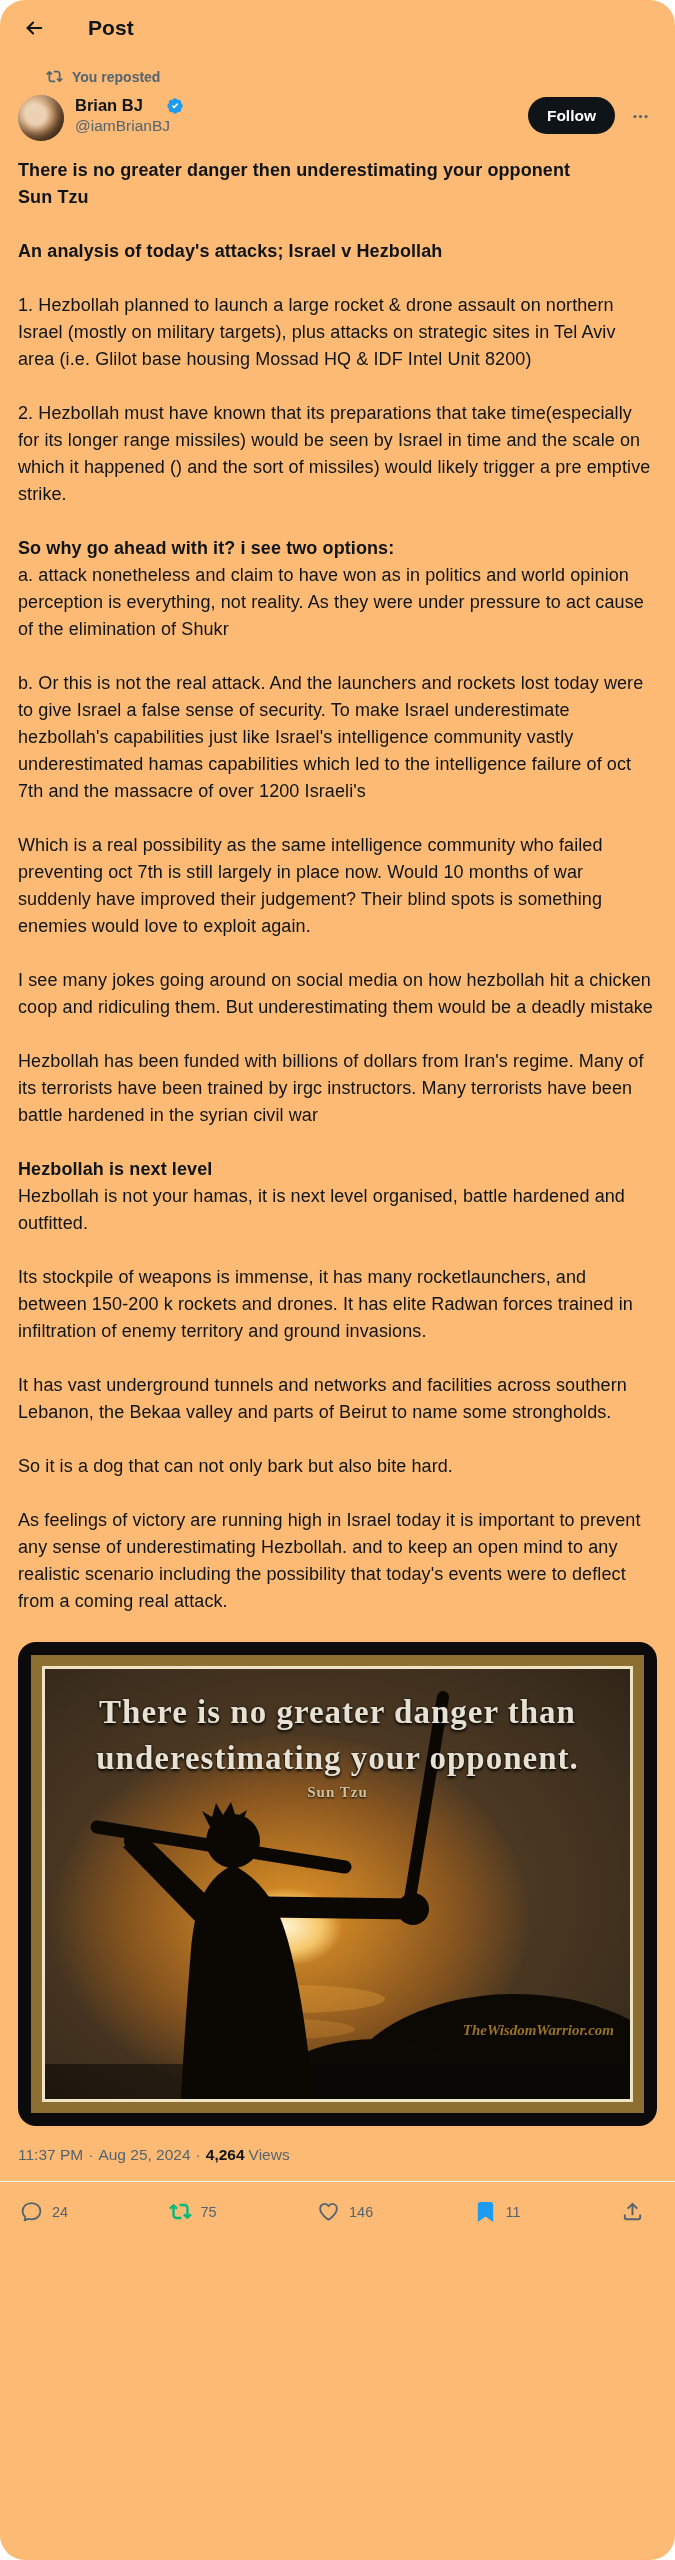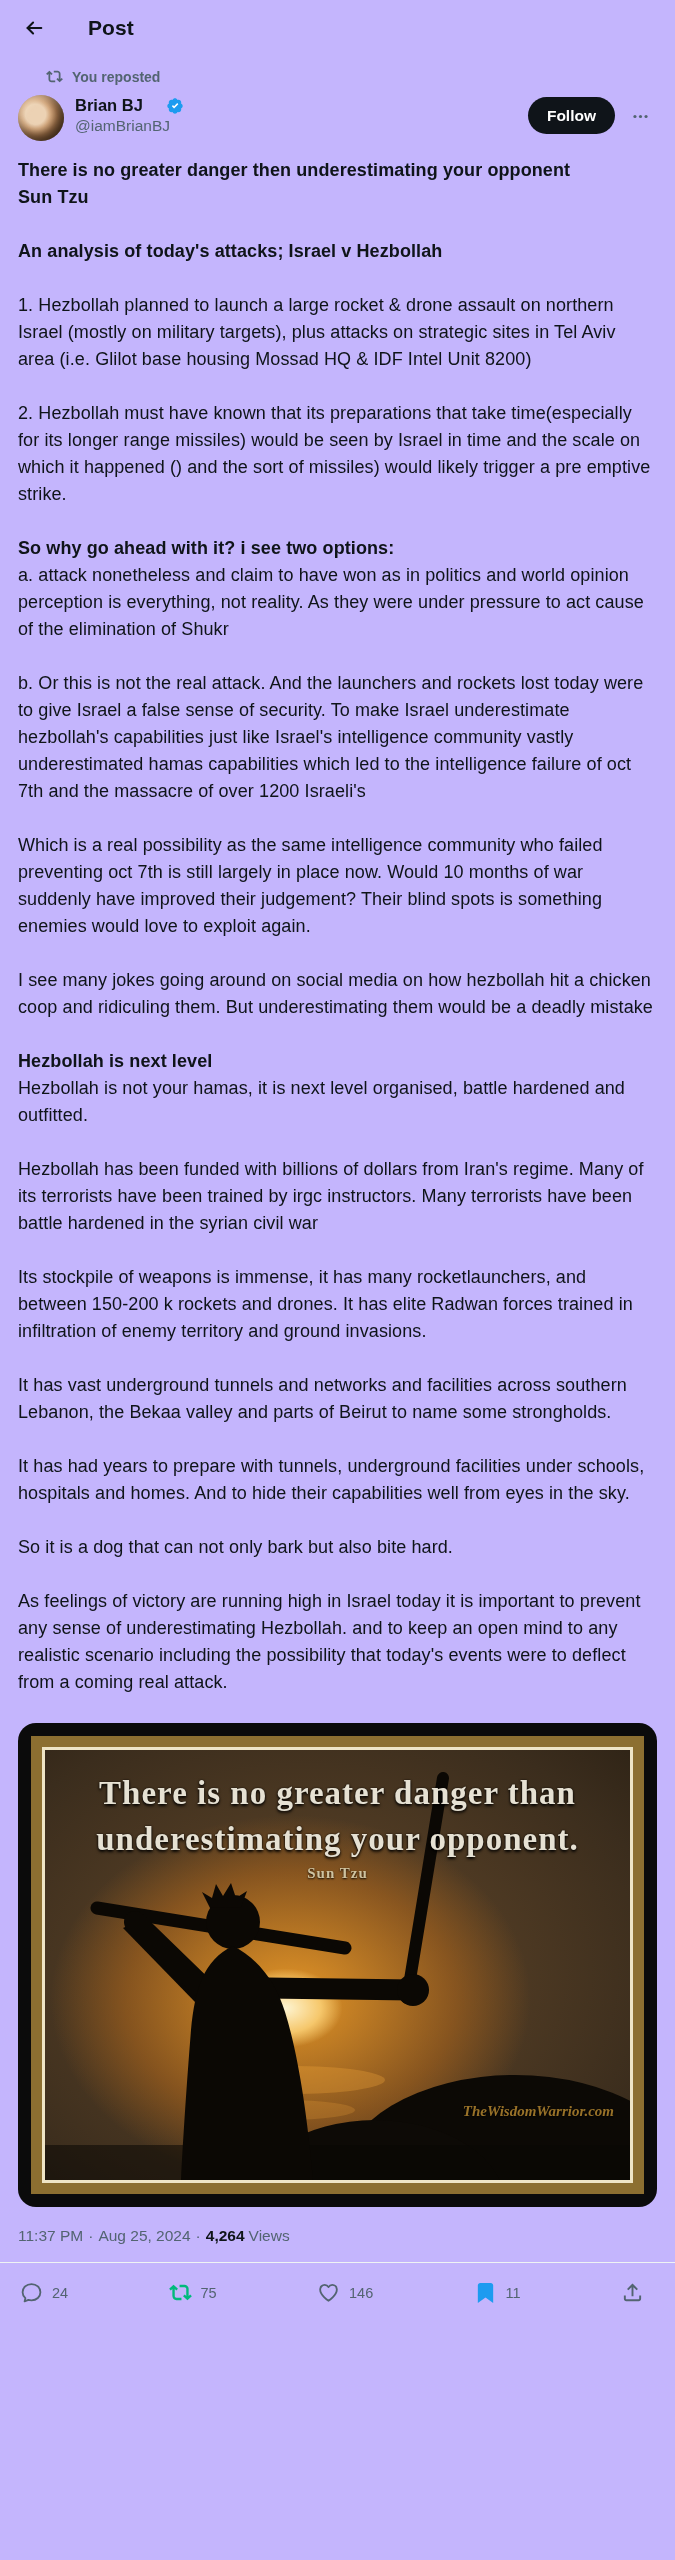--- a/index.html
+++ b/index.html
@@ -1,19 +1,19 @@
 <!DOCTYPE html>
 <html><head>
 <meta charset="utf-8">
 <style>
   * { margin:0; padding:0; box-sizing:border-box; }
   html,body { background:#fff; }
   .page {
-    width:675px; height:2560px; margin:0 auto; background:#c4b5fd;
-    font-family:"Liberation Sans", sans-serif; color:#0f1419; overflow:hidden; position:relative;
+    width:675px; height:2560px; margin:0 auto; background:#fdba74;
+    font-family:"Liberation Sans", sans-serif; color:#0f1419; overflow:hidden; position:relative;border-radius:25px;
   }
   
   .topbar { display:flex; align-items:center; height:56px; padding:0 16px; gap:36px; }
   .back-btn { width:36px; height:36px; display:flex; align-items:center; justify-content:center;
     border-radius:50%; cursor:pointer; }
   .back-btn svg { width:22px; height:22px; }
   .topbar-title { font-size:21px; font-weight:bold; letter-spacing:.1px; }
 
   
   .repost-row { display:flex; align-items:center; gap:9px; padding:12px 18px 2px 46px; color:#536471; }
@@ -131,25 +131,24 @@
 
   <div class="post-text">
       <p><span class="bold">There is no greater danger then underestimating your opponent</span><br><span class="bold">Sun Tzu</span></p>
       <p><span class="bold">An analysis of today's attacks; Israel v Hezbollah</span></p>
       <p><span>1. Hezbollah planned to launch a large rocket &amp; drone assault on northern Israel (mostly on military targets), plus attacks on strategic sites in Tel Aviv area (i.e. Glilot base housing Mossad HQ &amp; IDF Intel Unit 8200)</span></p>
       <p><span>2. Hezbollah must have known that its preparations that take time(especially for its longer range missiles) would be seen by Israel  in time and the scale on which it happened () and the sort of missiles) would likely trigger a pre emptive strike.</span></p>
       <p><span class="bold">So why go ahead with it? i see two options:</span><br><span>a.  attack nonetheless and claim to have won as in politics and world opinion perception is everything, not reality. As they were under pressure to act cause of the elimination of Shukr</span></p>
       <p><span>b. Or this is not the real attack. And the launchers and rockets lost today were to give Israel a false sense of security. To make Israel underestimate hezbollah's capabilities just like Israel's intelligence community vastly underestimated hamas capabilities which led to the  intelligence failure of oct 7th and the massacre of over 1200 Israeli's</span></p>
       <p><span>Which is a real possibility as the same intelligence community who failed preventing oct 7th  is still largely in place now. Would 10 months of war suddenly have improved their judgement? Their blind spots is something enemies would love to exploit again.</span></p>
       <p><span>I see many jokes going around on social media on how hezbollah hit a chicken coop and ridiculing them. But underestimating them would be a deadly mistake</span></p>
+      <p><span>Hezbollah has been funded with billions of dollars from Iran's regime. Many of its terrorists have been trained by irgc instructors. Many terrorists have been battle hardened in the syrian civil war</span></p>
       <p><span class="bold">Hezbollah is next level</span><br><span>Hezbollah is not your hamas, it is next level organised, battle hardened and outfitted.</span></p>
-      <p><span>Hezbollah has been funded with billions of dollars from Iran's regime. Many of its terrorists have been trained by irgc instructors. Many terrorists have been battle hardened in the syrian civil war</span></p>
       <p><span>Its stockpile of weapons is immense, it has many rocketlaunchers, and between 150-200 k rockets and  drones. It has elite Radwan forces trained in  infiltration of enemy territory and ground invasions.</span></p>
       <p><span>It has vast underground tunnels and networks and facilities across southern Lebanon, the Bekaa valley and parts of Beirut to name some strongholds.</span></p>
-      <p><span>It has had years to prepare with tunnels, underground facilities under schools, hospitals and homes. And to hide their capabilities well from eyes in the sky.</span></p>
       <p><span>So it is a dog that can not only bark but also bite hard.</span></p>
       <p><span>As feelings of victory are running high in Israel today it is important to prevent any sense of underestimating Hezbollah. and to keep an open mind to any realistic scenario including the possibility that today's events were to deflect from a coming real attack.</span></p>
     </div>
 
   <div class="media-card">
     <div class="media-frame">
       <div class="media-frame-inner">
         <div class="photo">
           <svg class="scene" viewBox="0 0 585 430" preserveAspectRatio="none">
 

